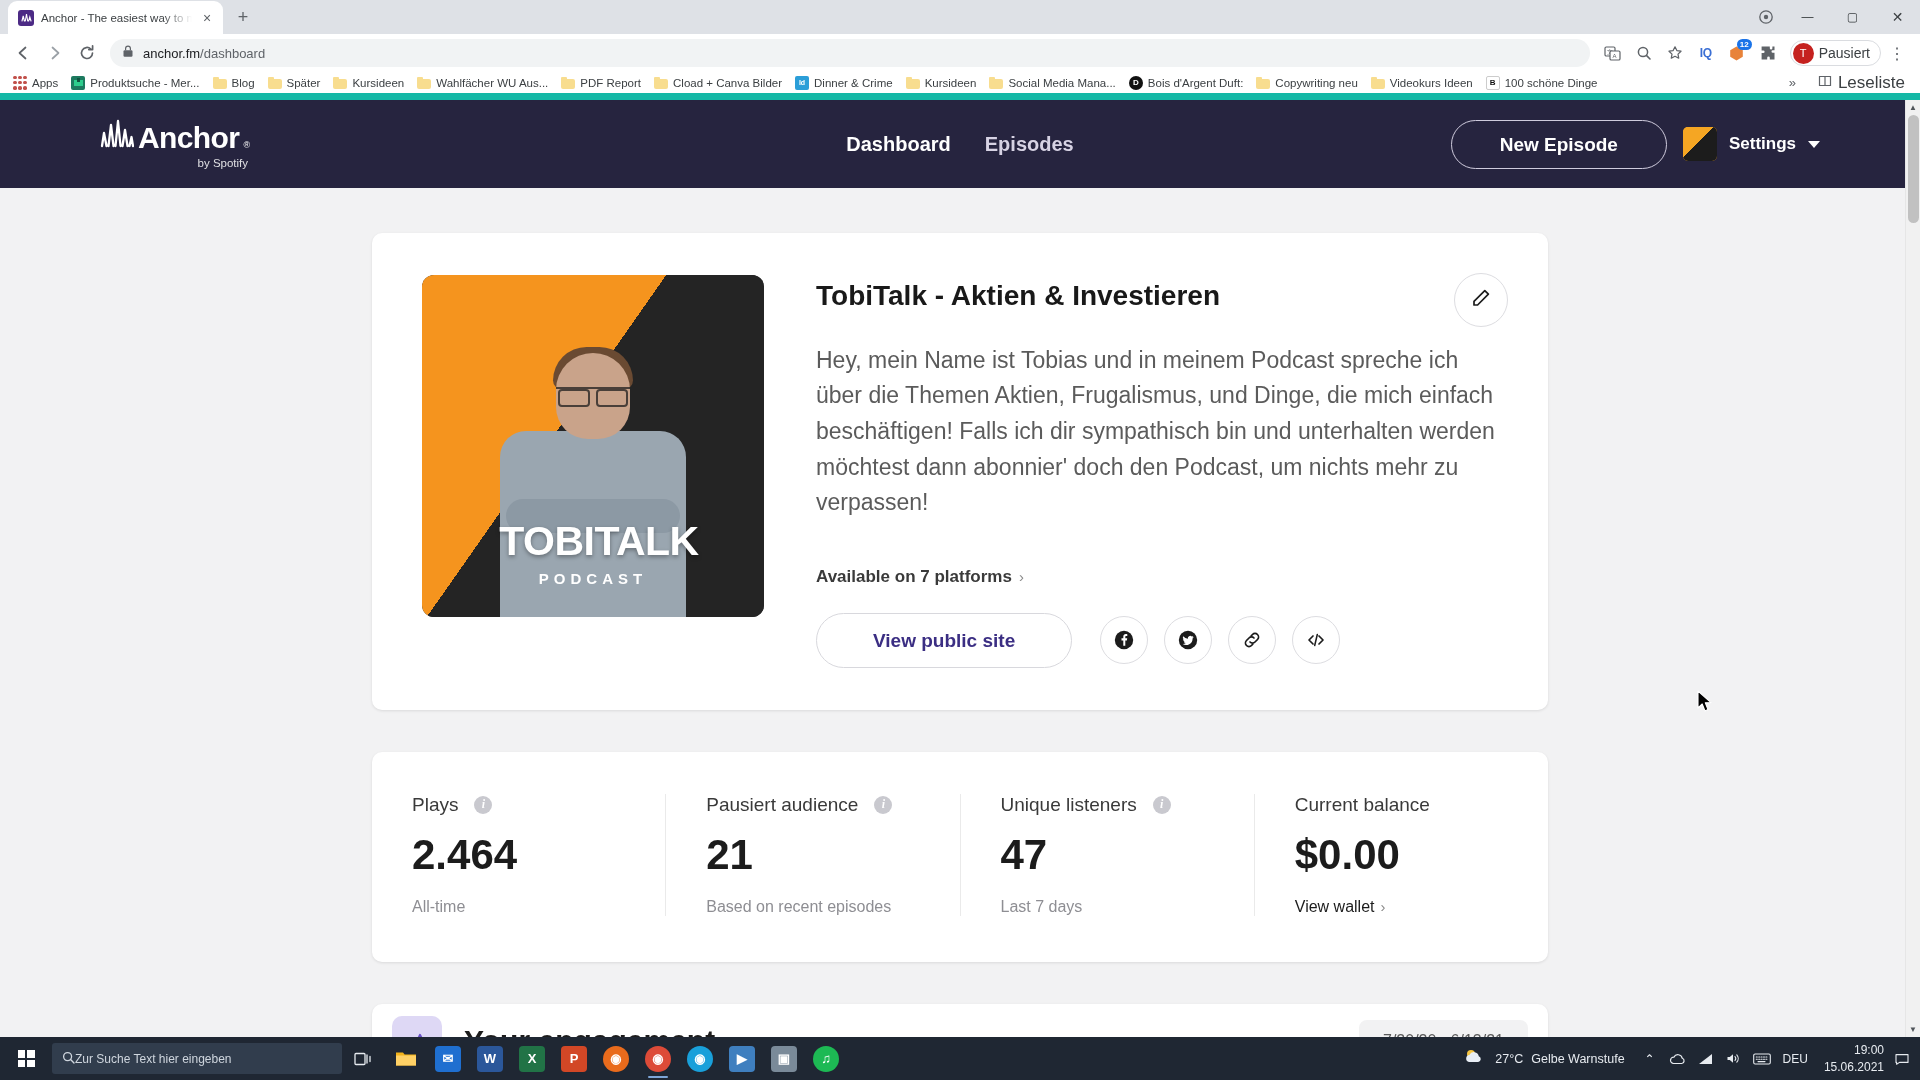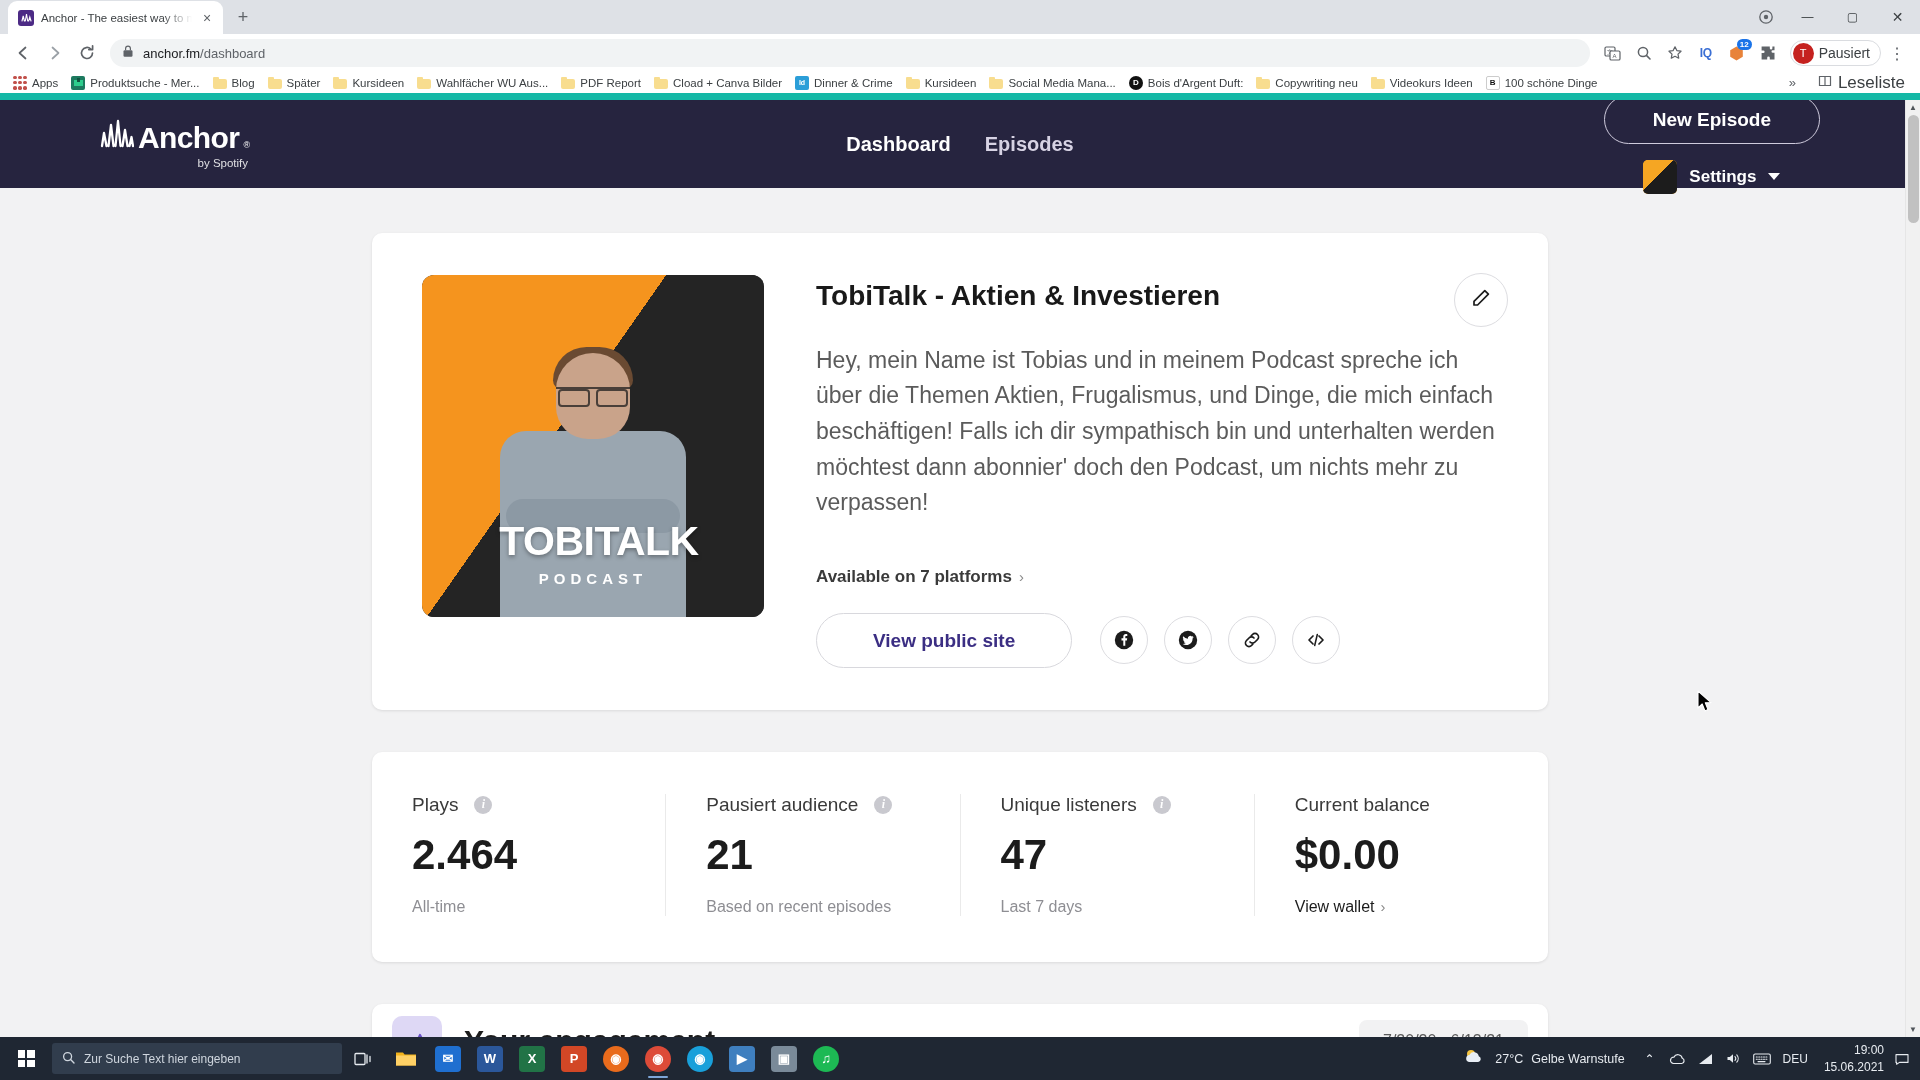--- a/index.html
+++ b/index.html
@@ -165,21 +165,21 @@
     font-size: 11.5px; color: #ffffff; opacity: .85; margin-top: 4px;
     align-self: flex-end; margin-right: 2px;
   }
   .nav-center {
     position: absolute; left: 50%; transform: translateX(-50%);
     display: flex; align-items: flex-start; gap: 34px;
   }
   .nav-link { font-size: 20px; font-weight: 700; color: #d7d3e4; }
   .nav-link.active { color: #ffffff; }
   .nav-right {
-    margin-left: auto; display: flex; align-items: center; gap: 16px; flex-direction: column;
+    margin-left: auto; display: flex; align-items: center; gap: 16px;
   }
   .new-ep-btn {
     border: 1.5px solid #cfcbdd; border-radius: 28px;
     padding: 14px 48px; color: #ffffff; font-size: 19px; font-weight: 700;
     background: transparent; line-height: 1;
   }
   .settings-wrap { display:flex; align-items:center; gap:12px; }
   .settings-av {
     width: 34px; height: 34px; border-radius: 5px; overflow:hidden;
     position: relative; background:#f5a623; flex:none;
@@ -333,21 +333,21 @@
   }
   .tb-start {
     width: 44px; height: 43px; display:flex; align-items:center;
     justify-content:center;
   }
   .win-logo { width:17px; height:17px; display:grid;
               grid-template-columns:1fr 1fr; grid-template-rows:1fr 1fr; gap:2px; }
   .win-logo i { background:#fff; display:block; }
   .tb-search {
     width: 290px; height: 31px; background: #313d4d; border-radius: 3px;
-    display: flex; align-items: center; padding: 0 10px; gap: 9px;
+    display: flex; align-items: center; padding: 0 10px; 
     color: #cfd6de; font-size: 12px; margin-left: 2px;
   }
   .tb-icon {
     width: 40px; height: 43px; display: flex; align-items: center;
     justify-content: center; position: relative;
   }
   .tb-app { width: 26px; height: 26px; border-radius: 4px;
             display:flex; align-items:center; justify-content:center;
             font-size: 13px; font-weight: 700; color: #fff; }
   .tb-underline {

